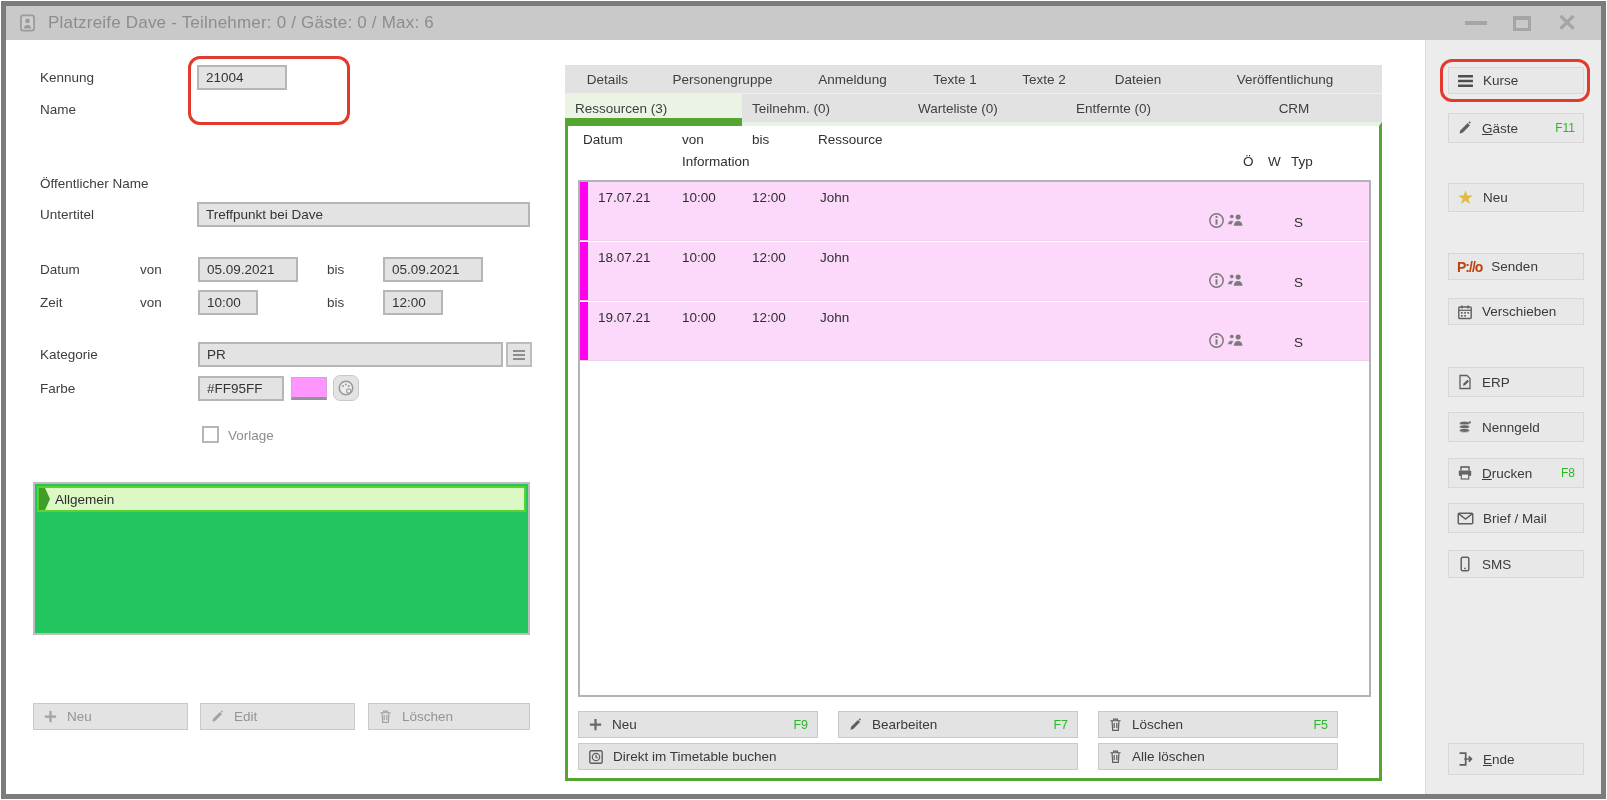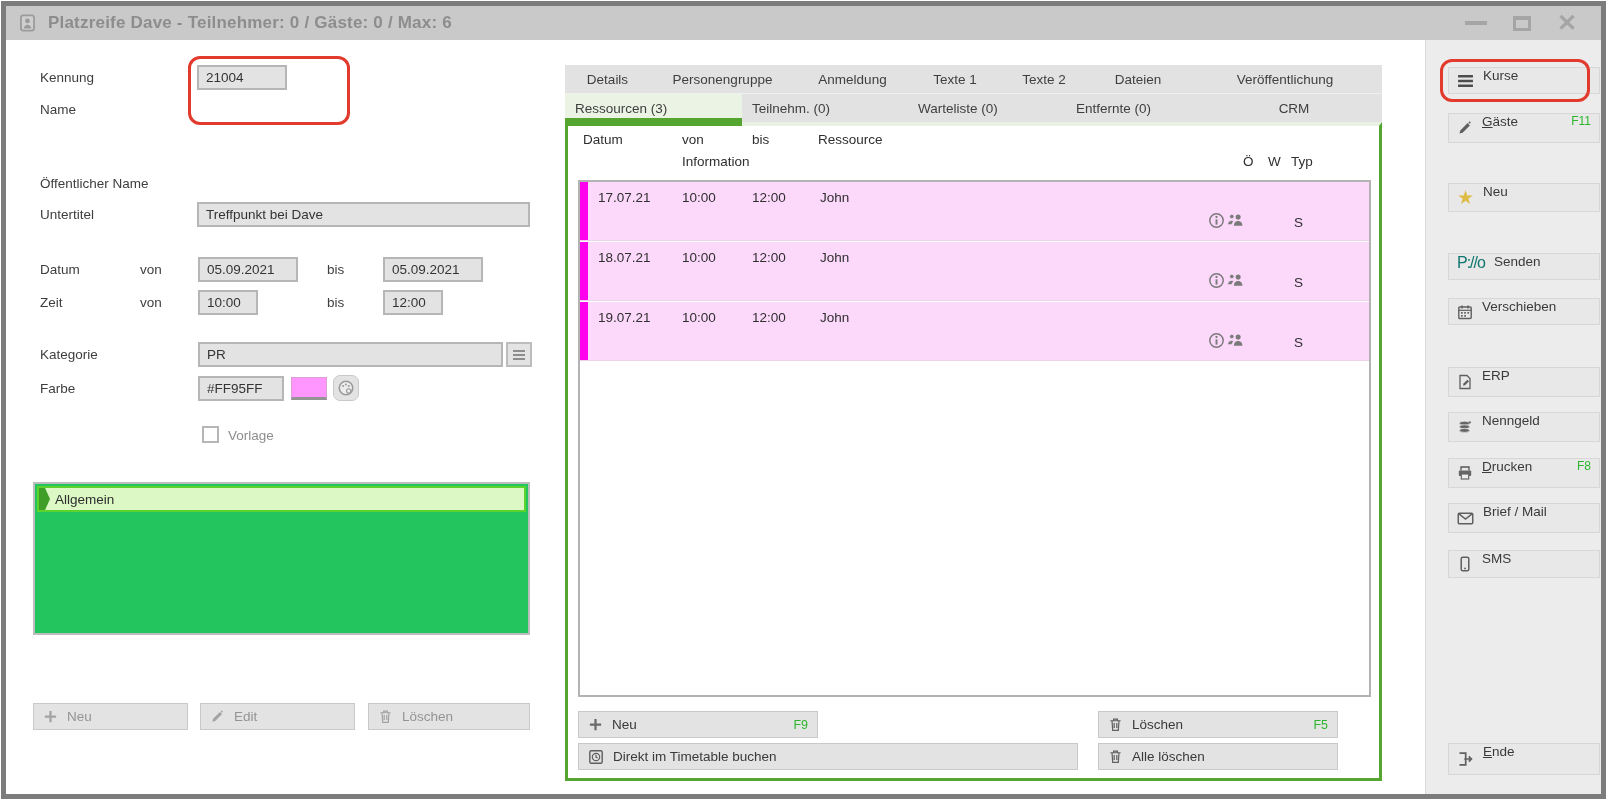--- a/index.html
+++ b/index.html
@@ -4,35 +4,35 @@
 <style>
   *{margin:0;padding:0;box-sizing:border-box}
   html,body{background:#ffffff}
   body{font-family:"Liberation Sans",sans-serif;color:#3e3e3e}
   .stage{position:relative;width:1607px;height:800px;background:#ffffff;overflow:hidden;font-size:13.5px}
   .frame{position:absolute;inset:1px;border:5px solid #7c7c7c;pointer-events:none;z-index:60}
 
   
   .titlebar{position:absolute;left:6px;top:6px;right:6px;height:34px;background:#c9c9c9;display:flex;align-items:center;z-index:5}
   .appicon{width:22px;height:24px;margin-left:10px;display:flex;align-items:center;justify-content:center}
-  .title-text{margin-left:10px;font-size:17px;font-weight:bold;color:#8d8d8d;letter-spacing:.2px}
+  .title-text{margin-left:10px;font-size:17px;font-weight:normal;color:#8d8d8d;letter-spacing:.2px}
   .winctl{margin-left:auto;display:flex;align-items:center;gap:26px;margin-right:24px;color:#a5a5a5}
   .wc-min{width:22px;height:4px;background:#a5a5a5}
   .wc-max{width:18px;height:15px;border:3px solid #a5a5a5;border-top-width:4px}
   .wc-close{font-size:24px;font-weight:bold;line-height:20px;color:#a5a5a5}
 
   
   .abs{position:absolute}
   .flabel{position:absolute;color:#3e3e3e}
   .flabel.dim{color:#8e8e8e}
   .tfield{position:absolute;background:#e3e3e3;border:2px solid #b6b6b6;display:flex;align-items:center;padding:0 7px;color:#343434}
   .gbtn{position:absolute;background:#e3e3e3;border:1px solid #c9c9c9;display:flex;align-items:center;gap:9px;padding:0 9px;color:#3a3a3a;cursor:default}
   .gbtn .fkey{margin-left:auto;color:#2db52d;font-size:12.5px}
   .gbtn.disabled{color:#949494}
-  .sbtn{position:absolute;left:22px;width:152px;background:#e8e8e8;border:1px solid #d7d7d7;display:flex;gap:9px;padding:0 8px;color:#3a3a3a;cursor:default}
+  .sbtn{position:absolute;left:22px;width:136px;background:#e8e8e8;border:1px solid #d7d7d7;display:flex;align-items:center;gap:9px;padding:0 8px;color:#3a3a3a;cursor:default}
   .sbtn .fkey{margin-left:auto;color:#2db52d;font-size:12px}
   .mn{display:inline-block}
   .mn::first-letter{text-decoration:underline}
   .annotation{position:absolute;border:3px solid #e23a2c;border-radius:12px;z-index:40;pointer-events:none}
   .icon{display:inline-flex;align-items:center;justify-content:center}
 
   
   .name-scroll{position:absolute;right:2px;top:2px;bottom:2px;width:18px;display:flex;flex-direction:column;justify-content:space-between;align-items:center;padding:2px 0}
   .swatch{position:absolute;border:1px solid #d9a0d6;border-bottom:3px solid #949494}
   .checkbox{position:absolute;background:#ffffff;border:2px solid #b6b6b6}
@@ -49,21 +49,21 @@
   .tab-active{background:#ebf3e4;box-shadow:inset 0 -4px 0 #55a630}
   .content{position:absolute;left:565px;top:122px;width:817px;height:659px;background:#ffffff;border-left:3px solid #55a630;border-right:3px solid #55a630;border-bottom:3px solid #55a630;border-top:4px solid #e9f2e2}
   .thead{position:absolute;color:#2f2f2f}
   .tablebox{position:absolute;left:10px;top:54px;width:793px;height:517px;background:#ffffff;border:2px solid #b3b3b3}
   .prow{position:absolute;left:0;right:0;height:59px;background:#fcd9fb;border-bottom:1px solid #ecd3ea}
   .strip{position:absolute;left:0;top:0;bottom:0;width:8px;background:#ff00ee}
   .rc{position:absolute;color:#2f2f2f}
 
   
   .sidebar{position:absolute;left:1425px;top:40px;width:176px;bottom:6px;background:#ececec;border-left:1px solid #dadada}
-  .plogo{font-size:16px;font-weight:normal;color:#0f766e;letter-spacing:-1px}
+  .plogo{font-size:14px;font-weight:bold;color:#c2410c;letter-spacing:-1px}
   .star{color:#debb45;font-size:19px;line-height:16px}
 </style>
 </head>
 <body>
 
 <div class="stage">
   <div class="frame"></div>
 
   <div class="titlebar">
     <span class="appicon icon">
@@ -305,20 +305,30 @@
 
     <div class="gbtn" style="left:10px;top:585px;width:240px;height:27px">
       <span class="icon">
           <svg width="15" height="15" viewBox="0 0 16 16">
             <path d="M8 2v12M2 8h12" stroke="#6a6a6a" stroke-width="2.4"></path>
           </svg>
         </span>
       <span>Neu</span>
       <span class="fkey">F9</span>
     </div>
+    <div class="gbtn" style="left:270px;top:585px;width:240px;height:27px">
+      <span class="icon">
+          <svg width="15" height="15" viewBox="0 0 16 16">
+            <path d="M2.5 13.5l.8-3.1 7.3-7.3 2.3 2.3-7.3 7.3-3.1.8z" fill="#5f5f5f"></path>
+            <circle cx="12.6" cy="2.6" r="1" fill="#5f5f5f"></circle>
+          </svg>
+        </span>
+      <span>Bearbeiten</span>
+      <span class="fkey">F7</span>
+    </div>
     <div class="gbtn" style="left:530px;top:585px;width:240px;height:27px">
       <span class="icon">
           <svg width="15" height="15" viewBox="0 0 16 16">
             <path d="M2.5 4h11M6 4V2.3h4V4M4.3 4l.7 10.2h6l.7-10.2M6.6 6.3v5.4M9.4 6.3v5.4" stroke="#5f5f5f" stroke-width="1.3" fill="none"></path>
           </svg>
         </span>
       <span>Löschen</span>
       <span class="fkey">F5</span>
     </div>
     <div class="gbtn" style="left:10px;top:617px;width:500px;height:27px">

